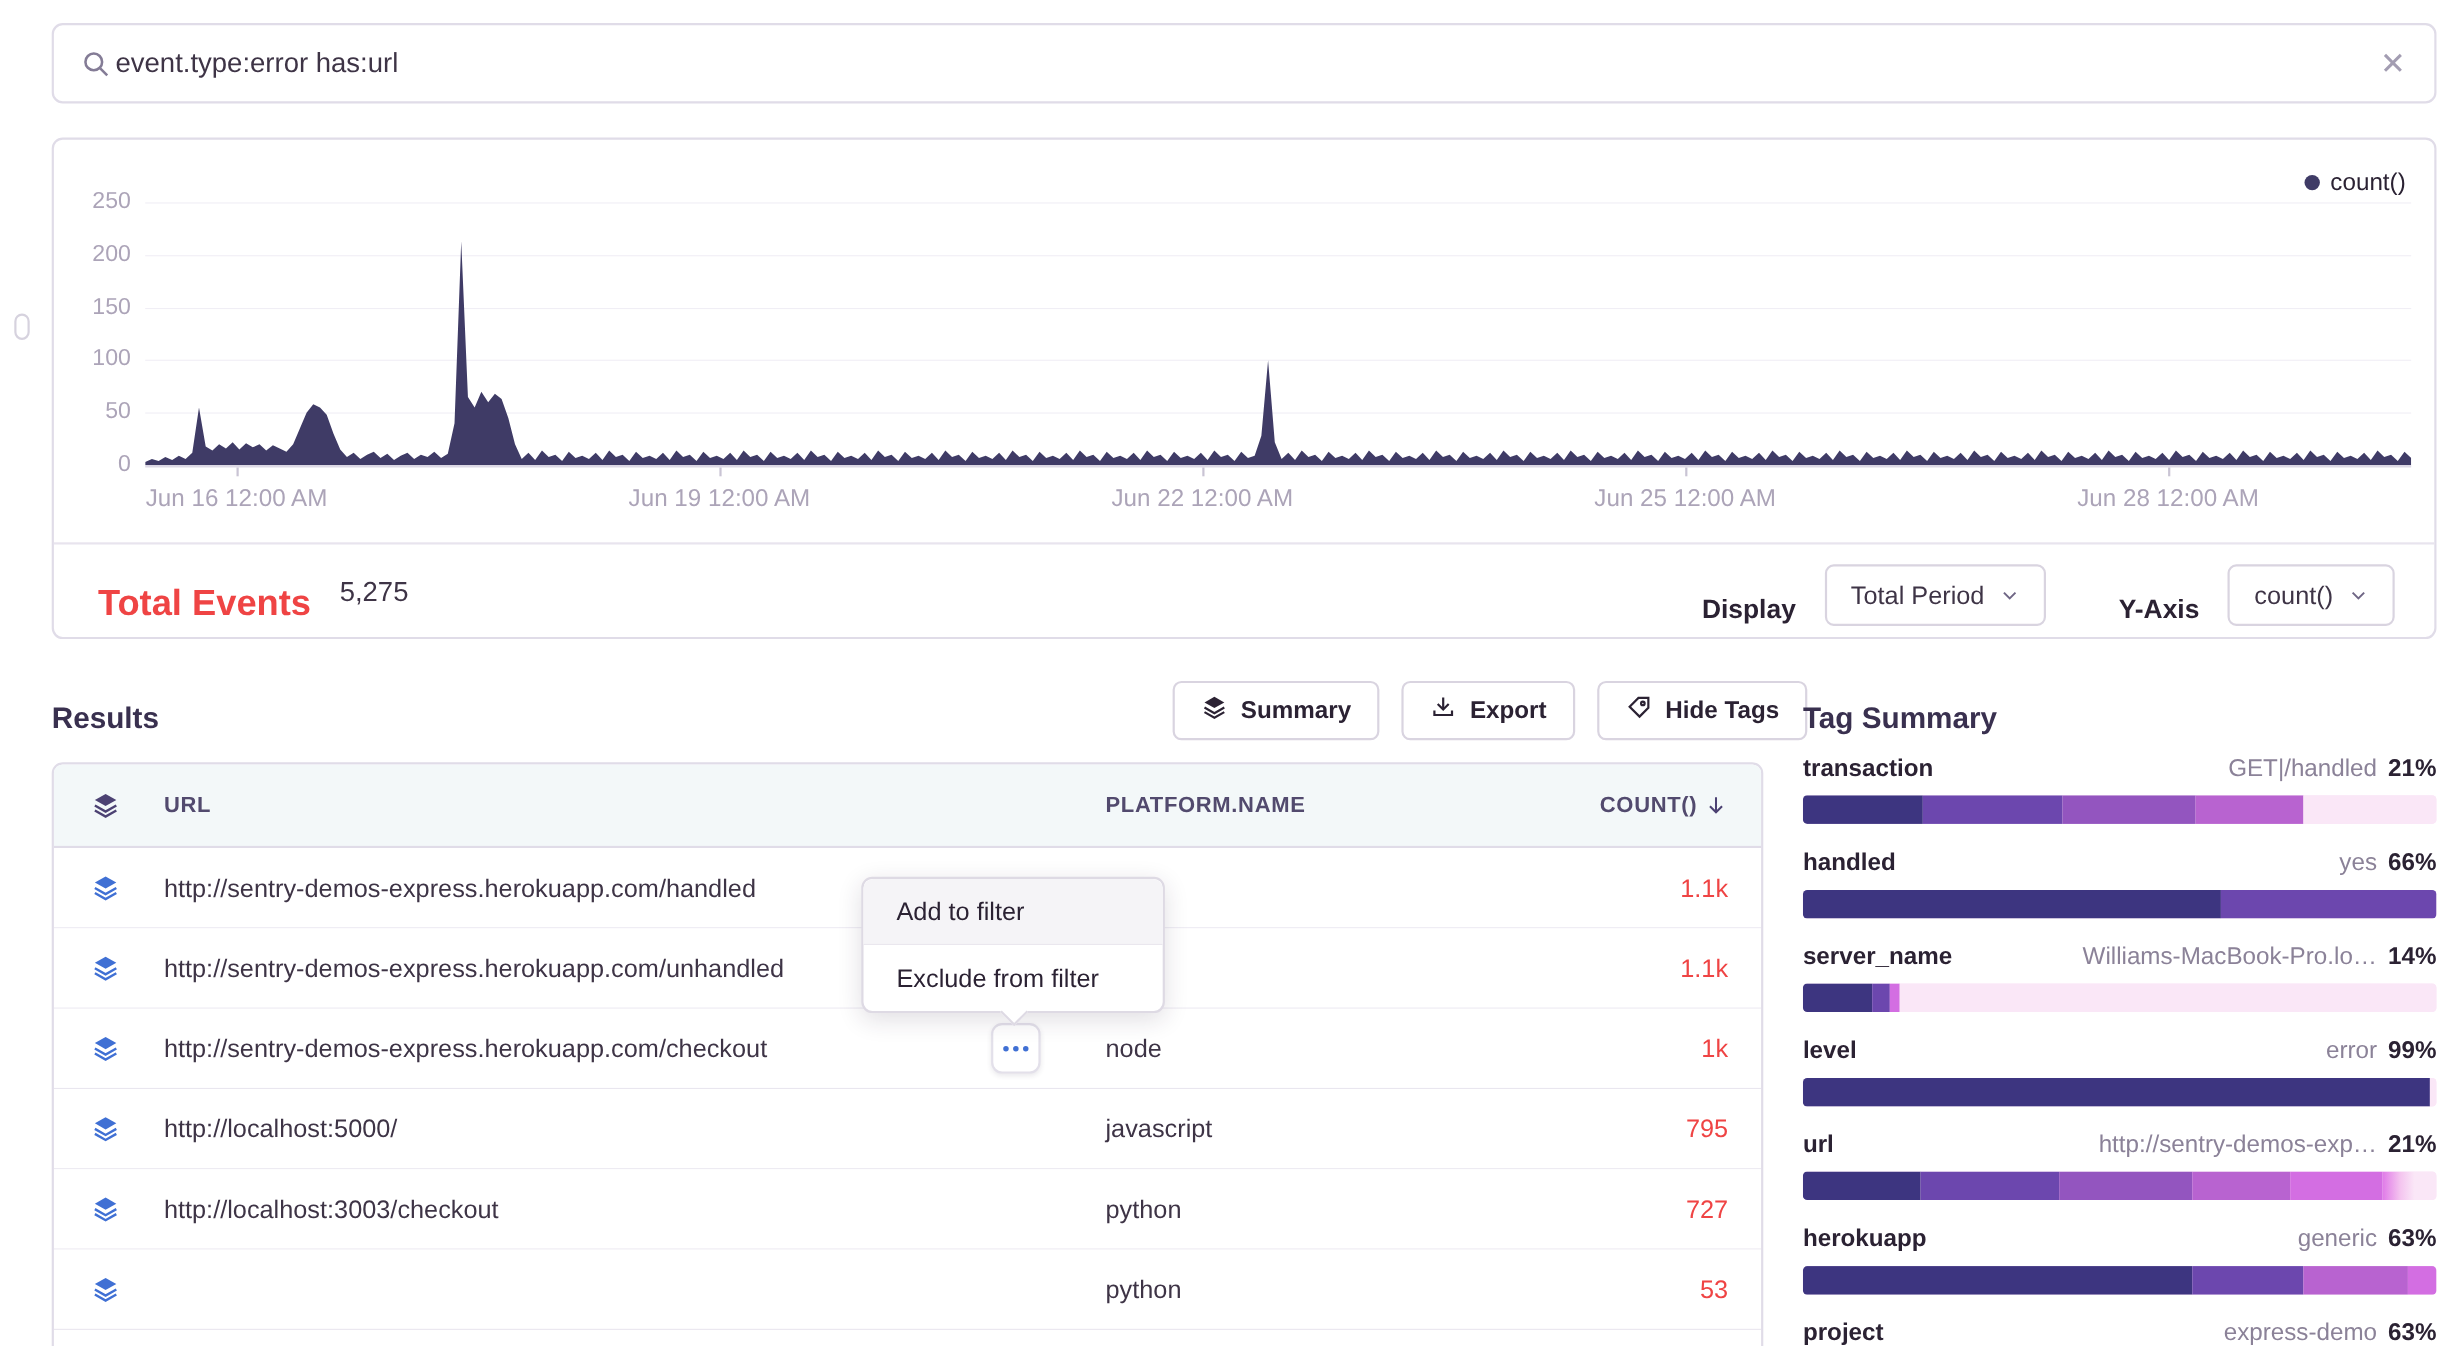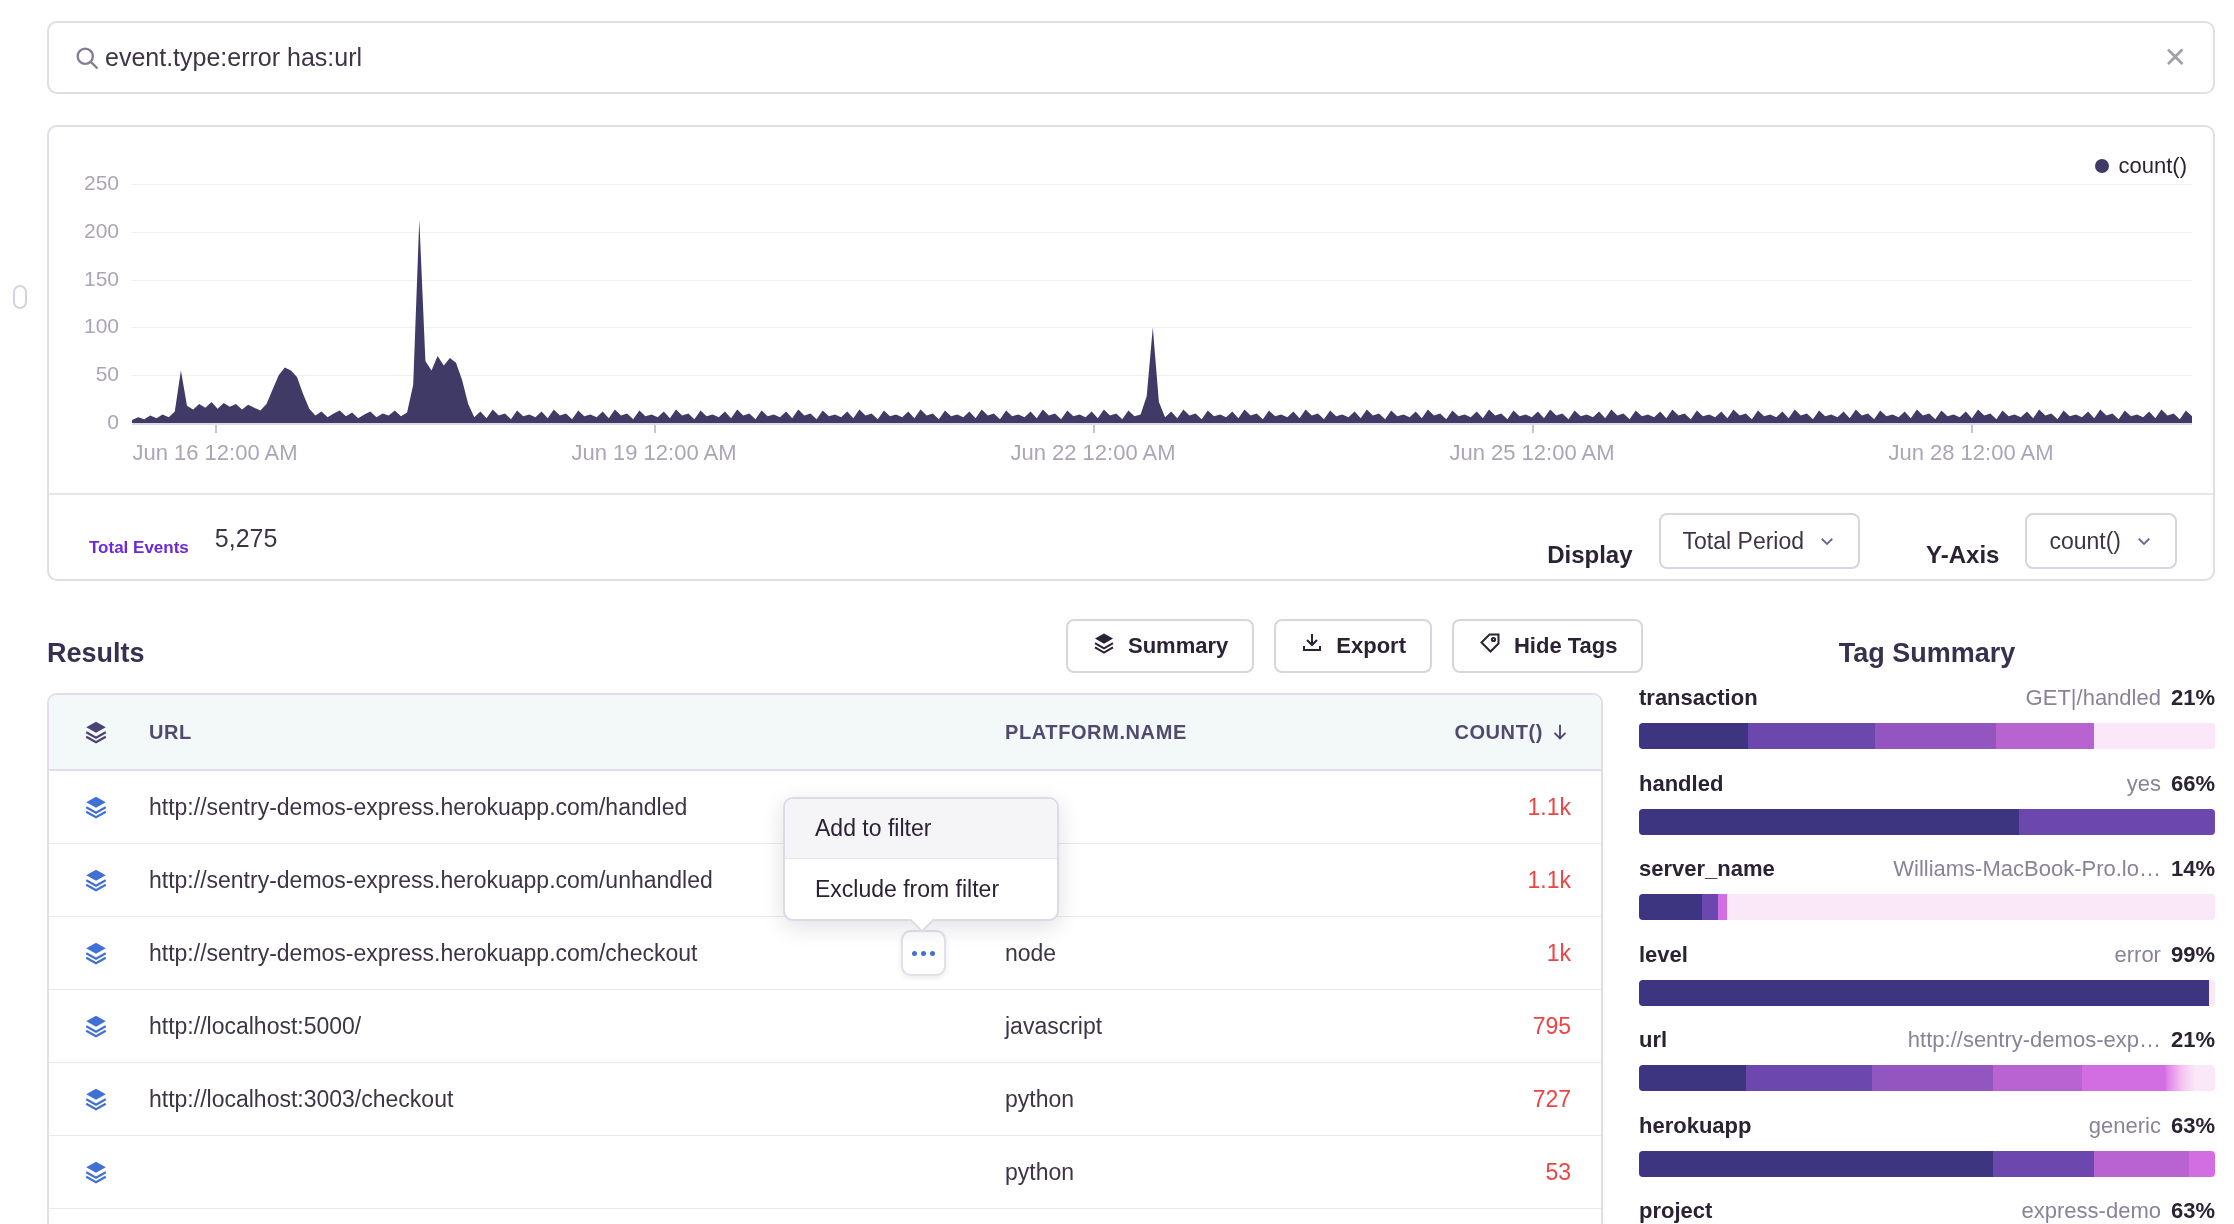--- a/index.html
+++ b/index.html
@@ -23,21 +23,21 @@
   .legend-dot { width:14px; height:14px; border-radius:50%; background:#3F3B66; }
   .legend-label { font-size:22px; color:#2B2233; }
   .plot { position:absolute; left:83px; top:57px; width:2060px; height:239px; }
   .gridline { position:absolute; left:83px; width:2060px; height:1px; background:#F0EEF5; }
   .baseline { position:absolute; left:83px; top:296px; width:2060px; height:2px; background:#DDD9E6; }
   .ytick { position:absolute; width:62px; text-align:right; font-size:21px; color:#ACA4B8; }
   .xtick-label { position:absolute; top:313px; transform:translateX(-50%); font-size:22px; color:#ACA4B8; white-space:nowrap; }
   .xtick-mark { position:absolute; top:298px; width:2px; height:8px; background:#C9C4D4; }
   .chart-footer-divider { position:absolute; left:0; top:366px; width:100%; height:2px; background:#E8E4EE; }
   .chart-footer { position:absolute; left:0; top:368px; width:100%; height:86px; display:flex; align-items:center; }
-  .total-events-label { font-weight:700; font-size:17px; color:#6d28d9; margin-left:40px;margin-top:20px; }
+  .total-events-label { font-weight:700; font-size:33px; color:#ef4444; margin-left:40px;margin-top:20px; }
   .total-events-value { font-size:25px; color:#3E3446; margin-left:26px; }
   .footer-controls { position:absolute; right:36px; top:0; height:74px; display:flex; align-items:flex-end; gap:26px; }
   .ctrl-label { font-weight:700; font-size:24px; color:#2B2233; }
   .dropdown { height:56px; background:#fff; border:2px solid #D9D4E0; border-radius:8px;
     display:flex; align-items:center; gap:14px; padding:0 22px; font-size:23px; color:#3E3446; cursor:pointer;
     font-family:"Liberation Sans", sans-serif; }
   .dropdown .chev { display:flex; }
   .footer-controls .gap-big { width:14px; }
   
   .results-title { position:absolute; left:47px; top:638px; font-size:27px; font-weight:700; color:#39304F; }
@@ -66,21 +66,21 @@
   
   .context-menu { position:absolute; left:783px; top:797px; width:276px; background:#fff;
     border:2px solid #DEDAE4; border-radius:10px; box-shadow:0 6px 22px rgba(40,30,60,.14); z-index:5; }
   .menu-item { height:60px; display:flex; align-items:center; padding-left:30px; font-size:23px; color:#2B2233; cursor:pointer; }
   .menu-item.hover { background:#F5F4F7; border-bottom:1px solid #E8E5ED; border-radius:9px 9px 0 0; }
   .menu-item.plain { border-radius:0 0 9px 9px; }
   .menu-caret { position:absolute; left:128px; bottom:-10px; width:18px; height:18px; background:#fff;
     border-right:2px solid #DEDAE4; border-bottom:2px solid #DEDAE4; transform:rotate(45deg); }
   
   .tag-panel { position:absolute; left:1639px; top:638px; width:576px; }
-  .tag-title { font-size:27px; font-weight:700; color:#39304F;text-align:center; }
+  .tag-title { font-size:27px; font-weight:700; color:#39304F; }
   .tag-row { position:absolute; left:0; width:576px; }
   .tag-head { display:flex; align-items:baseline; }
   .tag-name { font-size:22px; font-weight:700; color:#2B2233; }
   .tag-value { margin-left:auto; font-size:22px; color:#8B8298; white-space:nowrap; }
   .tag-pct { margin-left:10px; font-size:22px; font-weight:700; color:#2B2233; }
   .tag-bar { margin-top:12px; height:26px; border-radius:4px; overflow:hidden; display:flex; background:#FAE7F7; }
   .tag-seg { height:100%; }
   .tag-seg.fade { background:linear-gradient(90deg,#E07BE8 0%,#F4C4EF 55%,#FAE7F7 100%); }
   
   .edge-handle { position:absolute; left:13px; top:285px; width:14px; height:24px;

